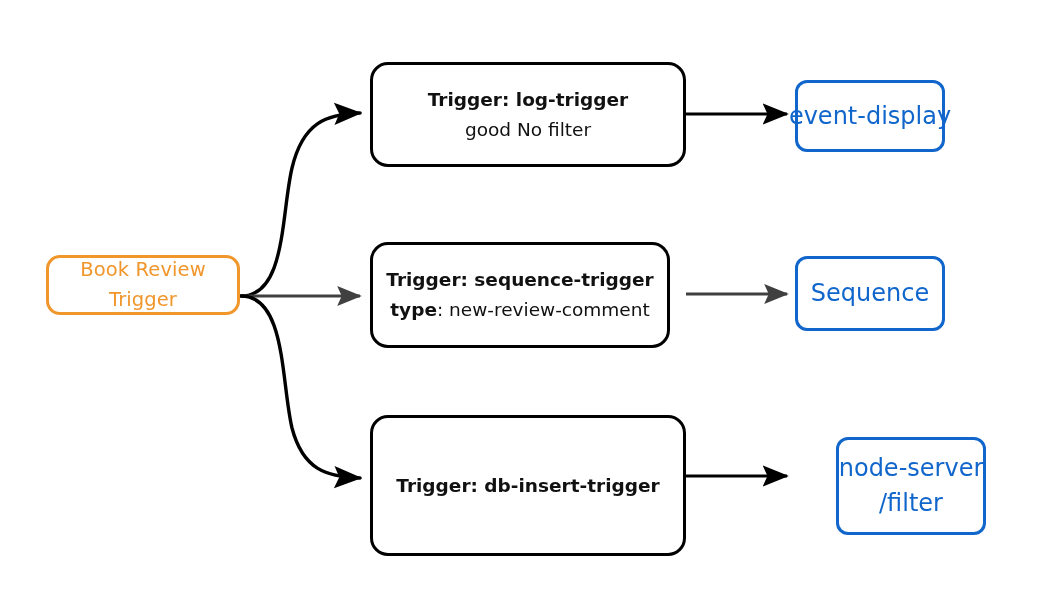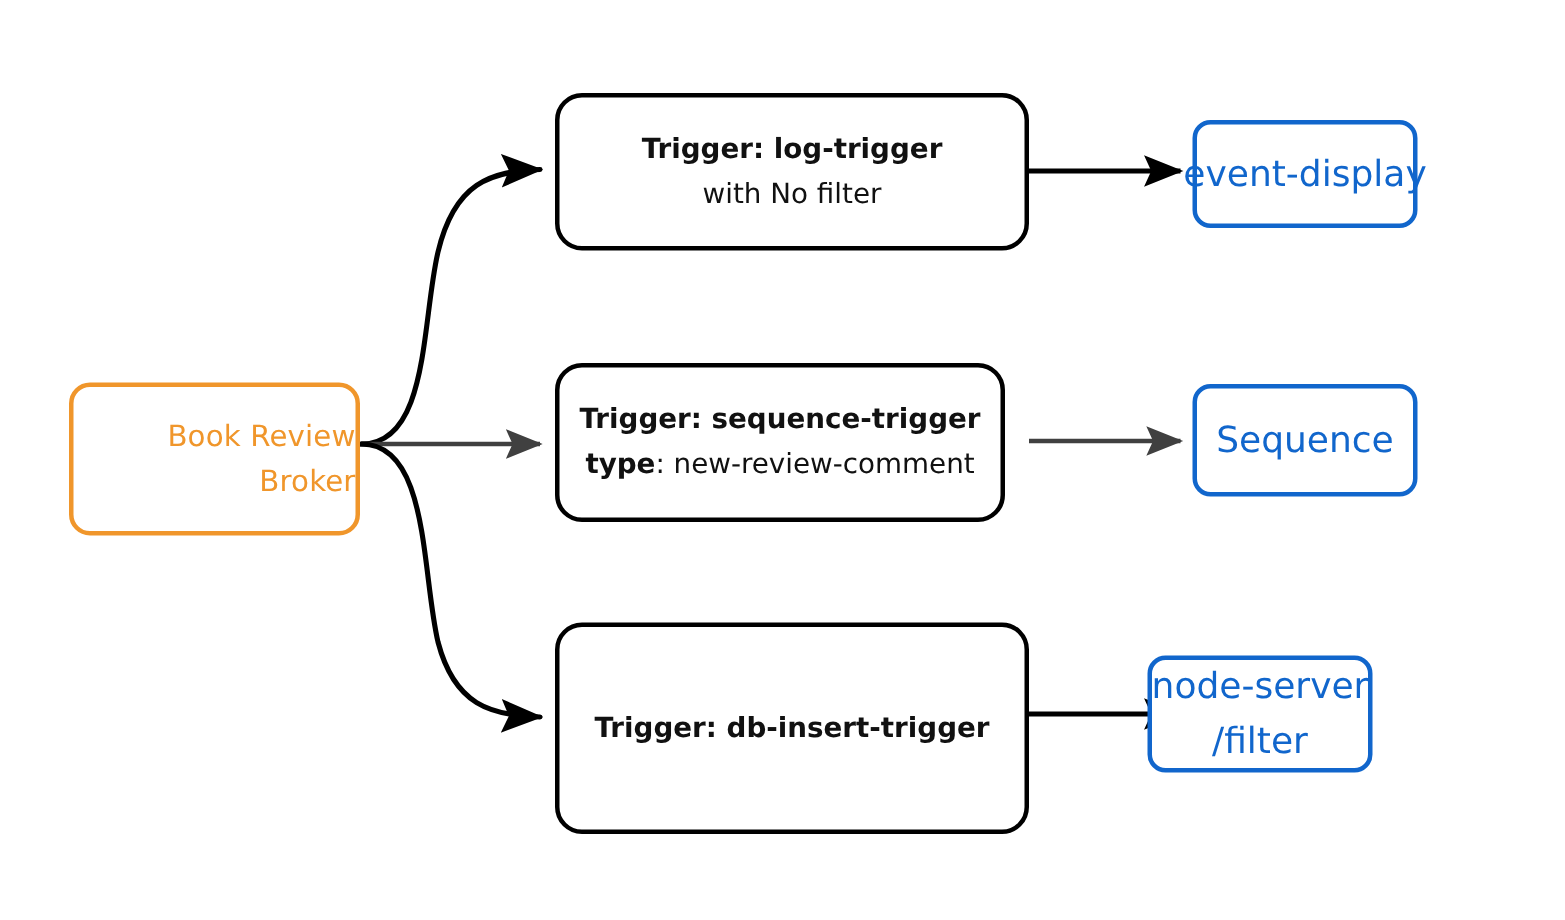--- a/index.html
+++ b/index.html
@@ -94,45 +94,45 @@
 
     <path d="M 241,296 C 286,296 281,381 292,428 C 303,470 327,477 360,478" fill="none" stroke="#000000" stroke-width="3.4" stroke-linecap="round" marker-end="url(#arrow-black)"></path>
 
     <path d="M 686,114 L 787,114" fill="none" stroke="#000000" stroke-width="3.2" stroke-linecap="butt" marker-end="url(#arrow-black)"></path>
 
     <path d="M 686,294 L 787,294" fill="none" stroke="#404040" stroke-width="3" stroke-linecap="butt" marker-end="url(#arrow-gray)"></path>
 
     <path d="M 686,476 L 787,476" fill="none" stroke="#000000" stroke-width="3.2" stroke-linecap="butt" marker-end="url(#arrow-black)"></path>
   </svg>
 
-  <div class="node node-broker" style="left:46px; top:255px; width:194px; height:102px;align-items:flex-end;">
+  <div class="node node-broker" style="left:46px; top:255px; width:194px; height:60px;">
     <span class="line">Book Review</span>
-    <span class="line">Broker</span>
+    <span class="line">Trigger</span>
   </div>
 
   <div class="node node-trigger" style="left:370px; top:62px; width:316px; height:105px;">
     <span class="line"><span class="strong">Trigger: </span><span class="strong">log-trigger</span></span>
-    <span class="line"><span class="strong"></span><span>with No filter</span></span>
+    <span class="line"><span class="strong"></span><span>good No filter</span></span>
   </div>
 
   <div class="node node-trigger" style="left:370px; top:242px; width:300px; height:106px;">
     <span class="line"><span class="strong">Trigger: </span><span class="strong">sequence-trigger</span></span>
     <span class="line"><span class="strong">type</span><span>: new-review-comment</span></span>
   </div>
 
   <div class="node node-trigger" style="left:370px; top:415px; width:316px; height:141px;">
     <span class="line"><span class="strong">Trigger: </span><span class="strong">db-insert-trigger</span></span>
   </div>
 
   <div class="node node-service" style="left:795px; top:80px; width:150px; height:72px;">
     <span class="line">event-display</span>
   </div>
 
   <div class="node node-service" style="left:795px; top:256px; width:150px; height:75px;justify-content:center;">
     <span class="line">Sequence</span>
   </div>
 
-  <div class="node node-service" style="left:765px; top:437px; width:150px; height:78px;justify-content:space-between;">
+  <div class="node node-service" style="left:836px; top:437px; width:150px; height:98px;">
     <span class="line">node-server</span>
     <span class="line">/filter</span>
   </div>
 
 </div>
 
 </body></html>

